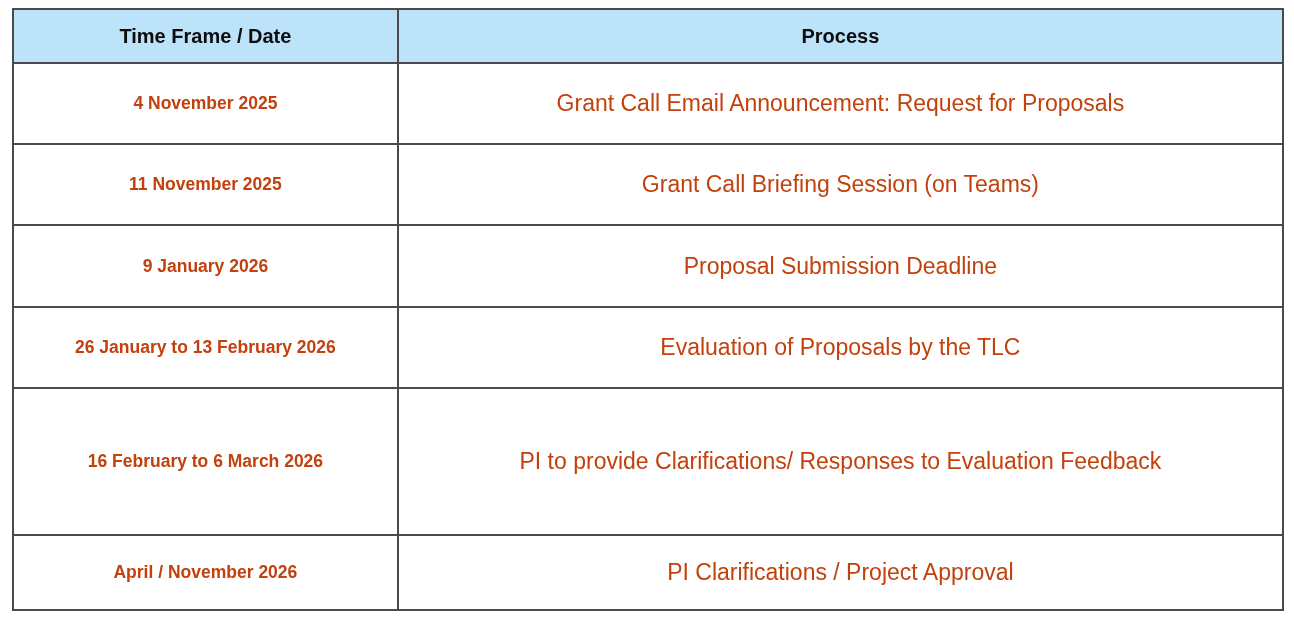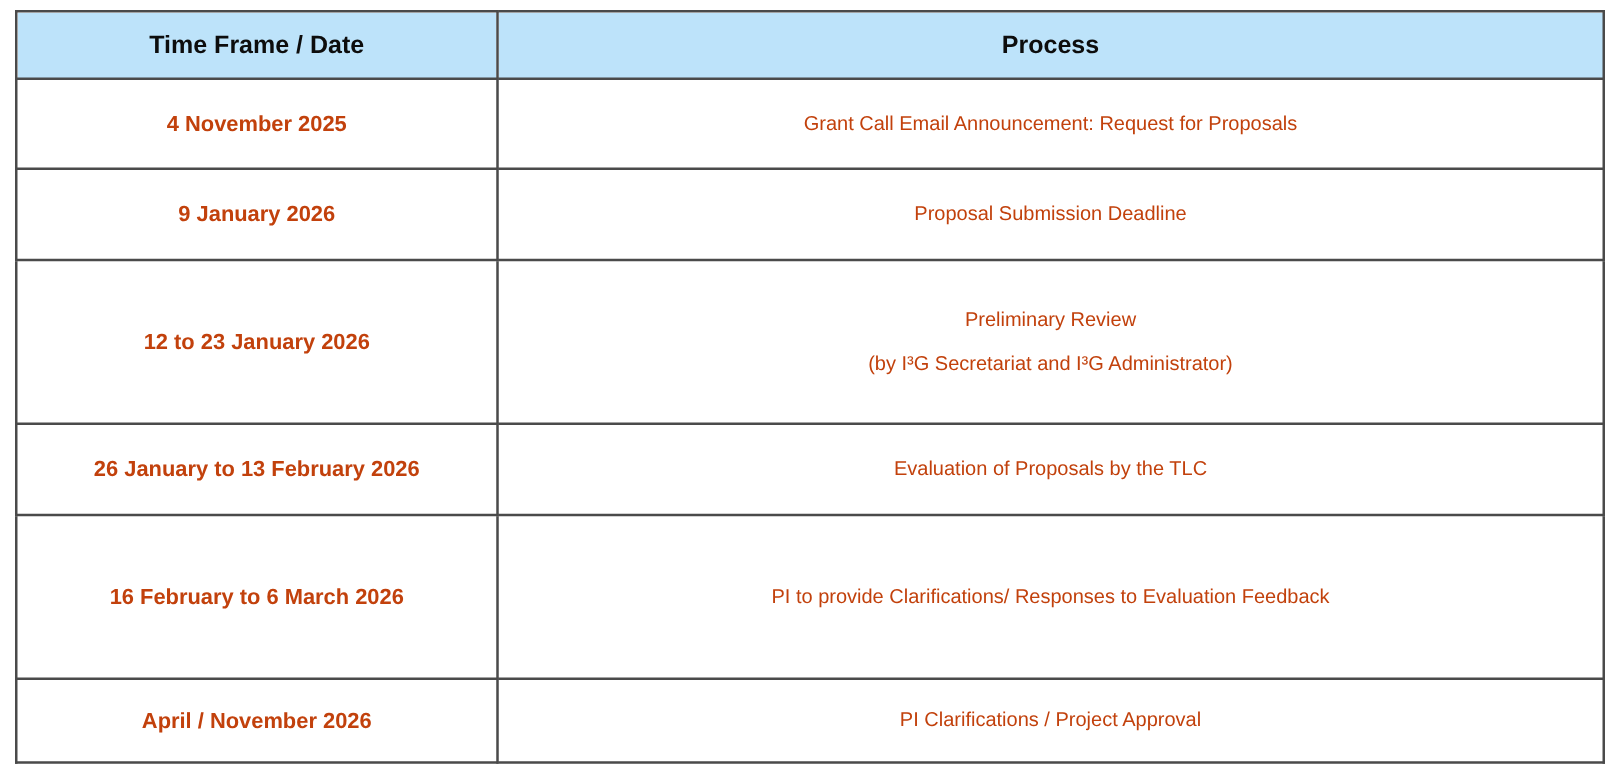--- a/index.html
+++ b/index.html
@@ -43,21 +43,21 @@
     font-weight: bold;
     color: #0d0d0d;
     line-height: 26px;
   }
   td.date-cell {
     font-weight: bold;
     font-size: 17.5px;
   }
   td.process-cell {
     font-weight: normal;
-    font-size: 16px;
+    font-size: 23px;
   }
   tr.h-header { height: 54px; }
   tr.h-49  { height: 49px; }
   tr.h-89  { height: 89px; }
   tr.h-130 { height: 130px; }
   tr.h-45  { height: 45px; }
 </style>
 </head>
 <body>
 
@@ -72,27 +72,26 @@
         <th>Time Frame / Date</th>
         <th>Process</th>
       </tr>
     </thead>
     <tbody>
       <tr class="h-49">
         <td class="date-cell">4 November 2025</td>
         <td class="process-cell">Grant Call Email Announcement: Request for Proposals</td>
       </tr>
       <tr class="h-49">
+        <td class="date-cell">11 November 2025</td>
+        <td class="process-cell">Grant Call Briefing Session (on Teams)</td>
+      </tr>
+      <tr class="h-49">
         <td class="date-cell">9 January 2026</td>
         <td class="process-cell">Proposal Submission Deadline</td>
-      </tr>
-      <tr class="h-89">
-        <td class="date-cell">12 to 23 January 2026</td>
-        <td class="process-cell">Preliminary Review
-(by I³G Secretariat and I³G Administrator)</td>
       </tr>
       <tr class="h-49">
         <td class="date-cell">26 January to 13 February 2026</td>
         <td class="process-cell">Evaluation of Proposals by the TLC</td>
       </tr>
       <tr class="h-89">
         <td class="date-cell">16 February to 6 March 2026</td>
         <td class="process-cell">PI to provide Clarifications/ Responses to Evaluation Feedback</td>
       </tr>
       <tr class="h-45">

